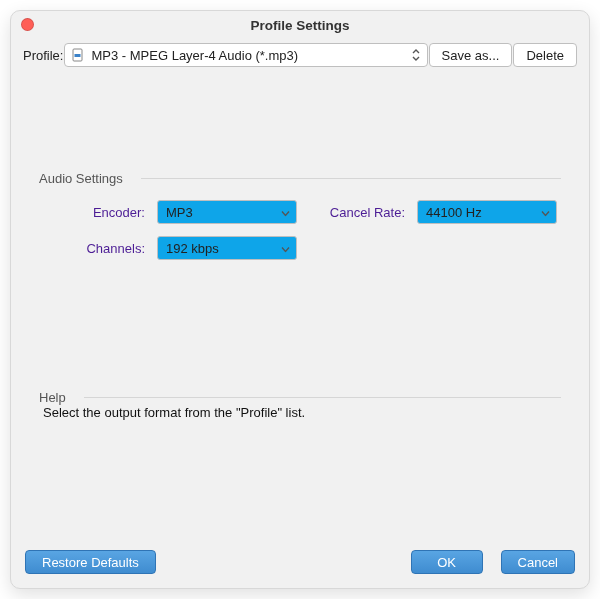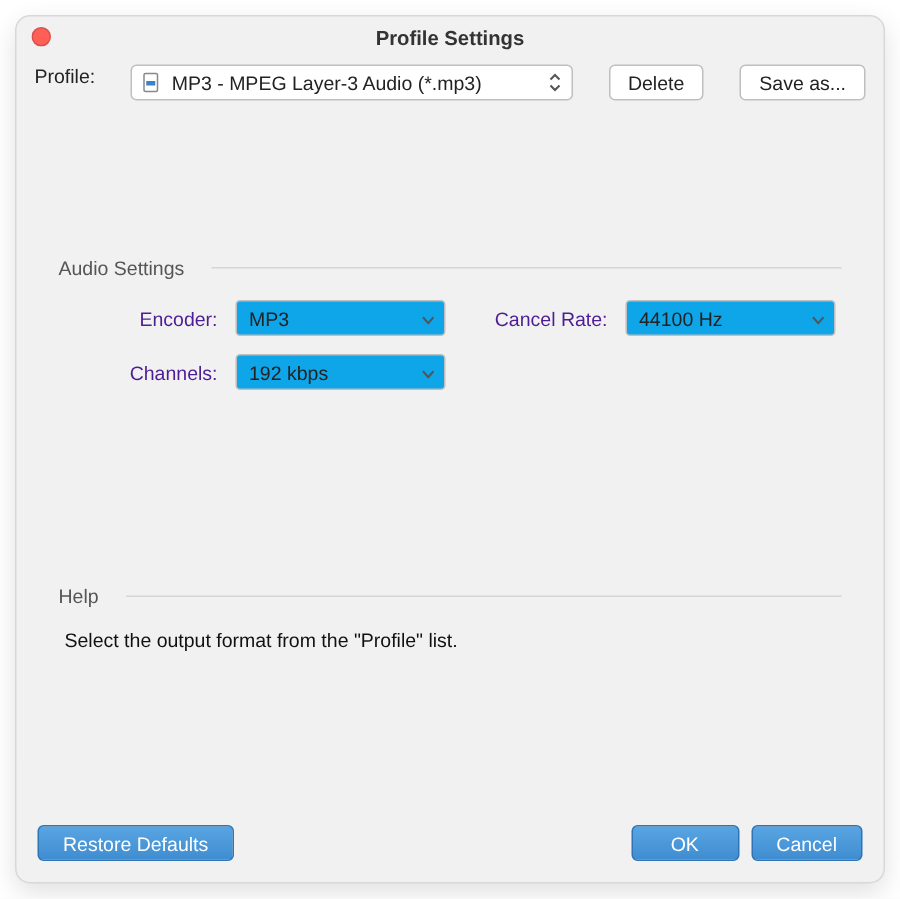--- a/index.html
+++ b/index.html
@@ -36,22 +36,22 @@
   .traffic {
     position: absolute;
     left: 10px; top: 7px;
     width: 13px; height: 13px;
     border-radius: 50%;
     background: #ff5f57;
     border: 0.5px solid rgba(0,0,0,0.15);
   }
   .toolbar-row {
     display: flex;
-    align-items: flex-start;
-    gap: 24px;
+    align-items: center;
+    gap: 1px;
     padding: 4px 12px 10px 12px;
   }
   .label { color: #222; }
   .select {
     background: #fff;
     border: 1px solid #bfbfbf;
     border-radius: 4px;
     height: 24px;
     display: flex;
     align-items: center;
@@ -136,30 +136,29 @@
   }
   .sel-small .down {
     position: absolute;
     right: 6px; top: 50%;
     transform: translateY(-50%);
   }
   .help-group {
     margin-top: 130px;
   }
   .help-text {
-    margin-top: 14px;
     padding-left: 4px;
     font-size: 13px;
     color: #111;
   }
   .footer {
     display: flex;
     align-items: center;
     padding: 10px 14px 14px 14px;
-    gap: 8px;
+    gap: 18px;
   }
   .spacer { flex: 1; }
   .pbtn {
     background: #4a97d9;
     background: linear-gradient(#59a5e3, #3f8cd0);
     color: #fff;
     border: 1px solid #2f74b5;
     border-radius: 4px;
     height: 24px;
     padding: 0 16px;
@@ -183,33 +182,33 @@
 
   <div class="toolbar-row">
     <span class="label">Profile:</span>
     <div class="select" style="flex:1;">
       <span class="doc-icon">
         <svg width="14" height="14" viewBox="0 0 14 14">
           <rect x="2" y="1" width="9" height="12" rx="1" fill="#fff" stroke="#888" stroke-width="1"></rect>
           <rect x="3.5" y="6" width="6" height="3" fill="#3b82c9"></rect>
         </svg>
       </span>
-      <span>MP3 - MPEG Layer-3 Audio (*.mp3)</span>
+      <span>MP3 - MPEG Layer-4 Audio (*.mp3)</span>
       <span class="chevrons">
         <svg width="10" height="14" viewBox="0 0 10 14">
           <path d="M2 5 L5 2 L8 5" fill="none" stroke="#555" stroke-width="1.4"></path>
           <path d="M2 9 L5 12 L8 9" fill="none" stroke="#555" stroke-width="1.4"></path>
         </svg>
       </span>
     </div>
     <div class="btn">
+      <span>Save as...</span>
+    </div>
+    <div class="btn">
       <span>Delete</span>
-    </div>
-    <div class="btn">
-      <span>Save as...</span>
     </div>
   </div>
 
   <div class="content">
 
     <div class="group">
       <div class="group-title-row">
         <span>Audio Settings</span>
         <div class="line"></div>
       </div>

